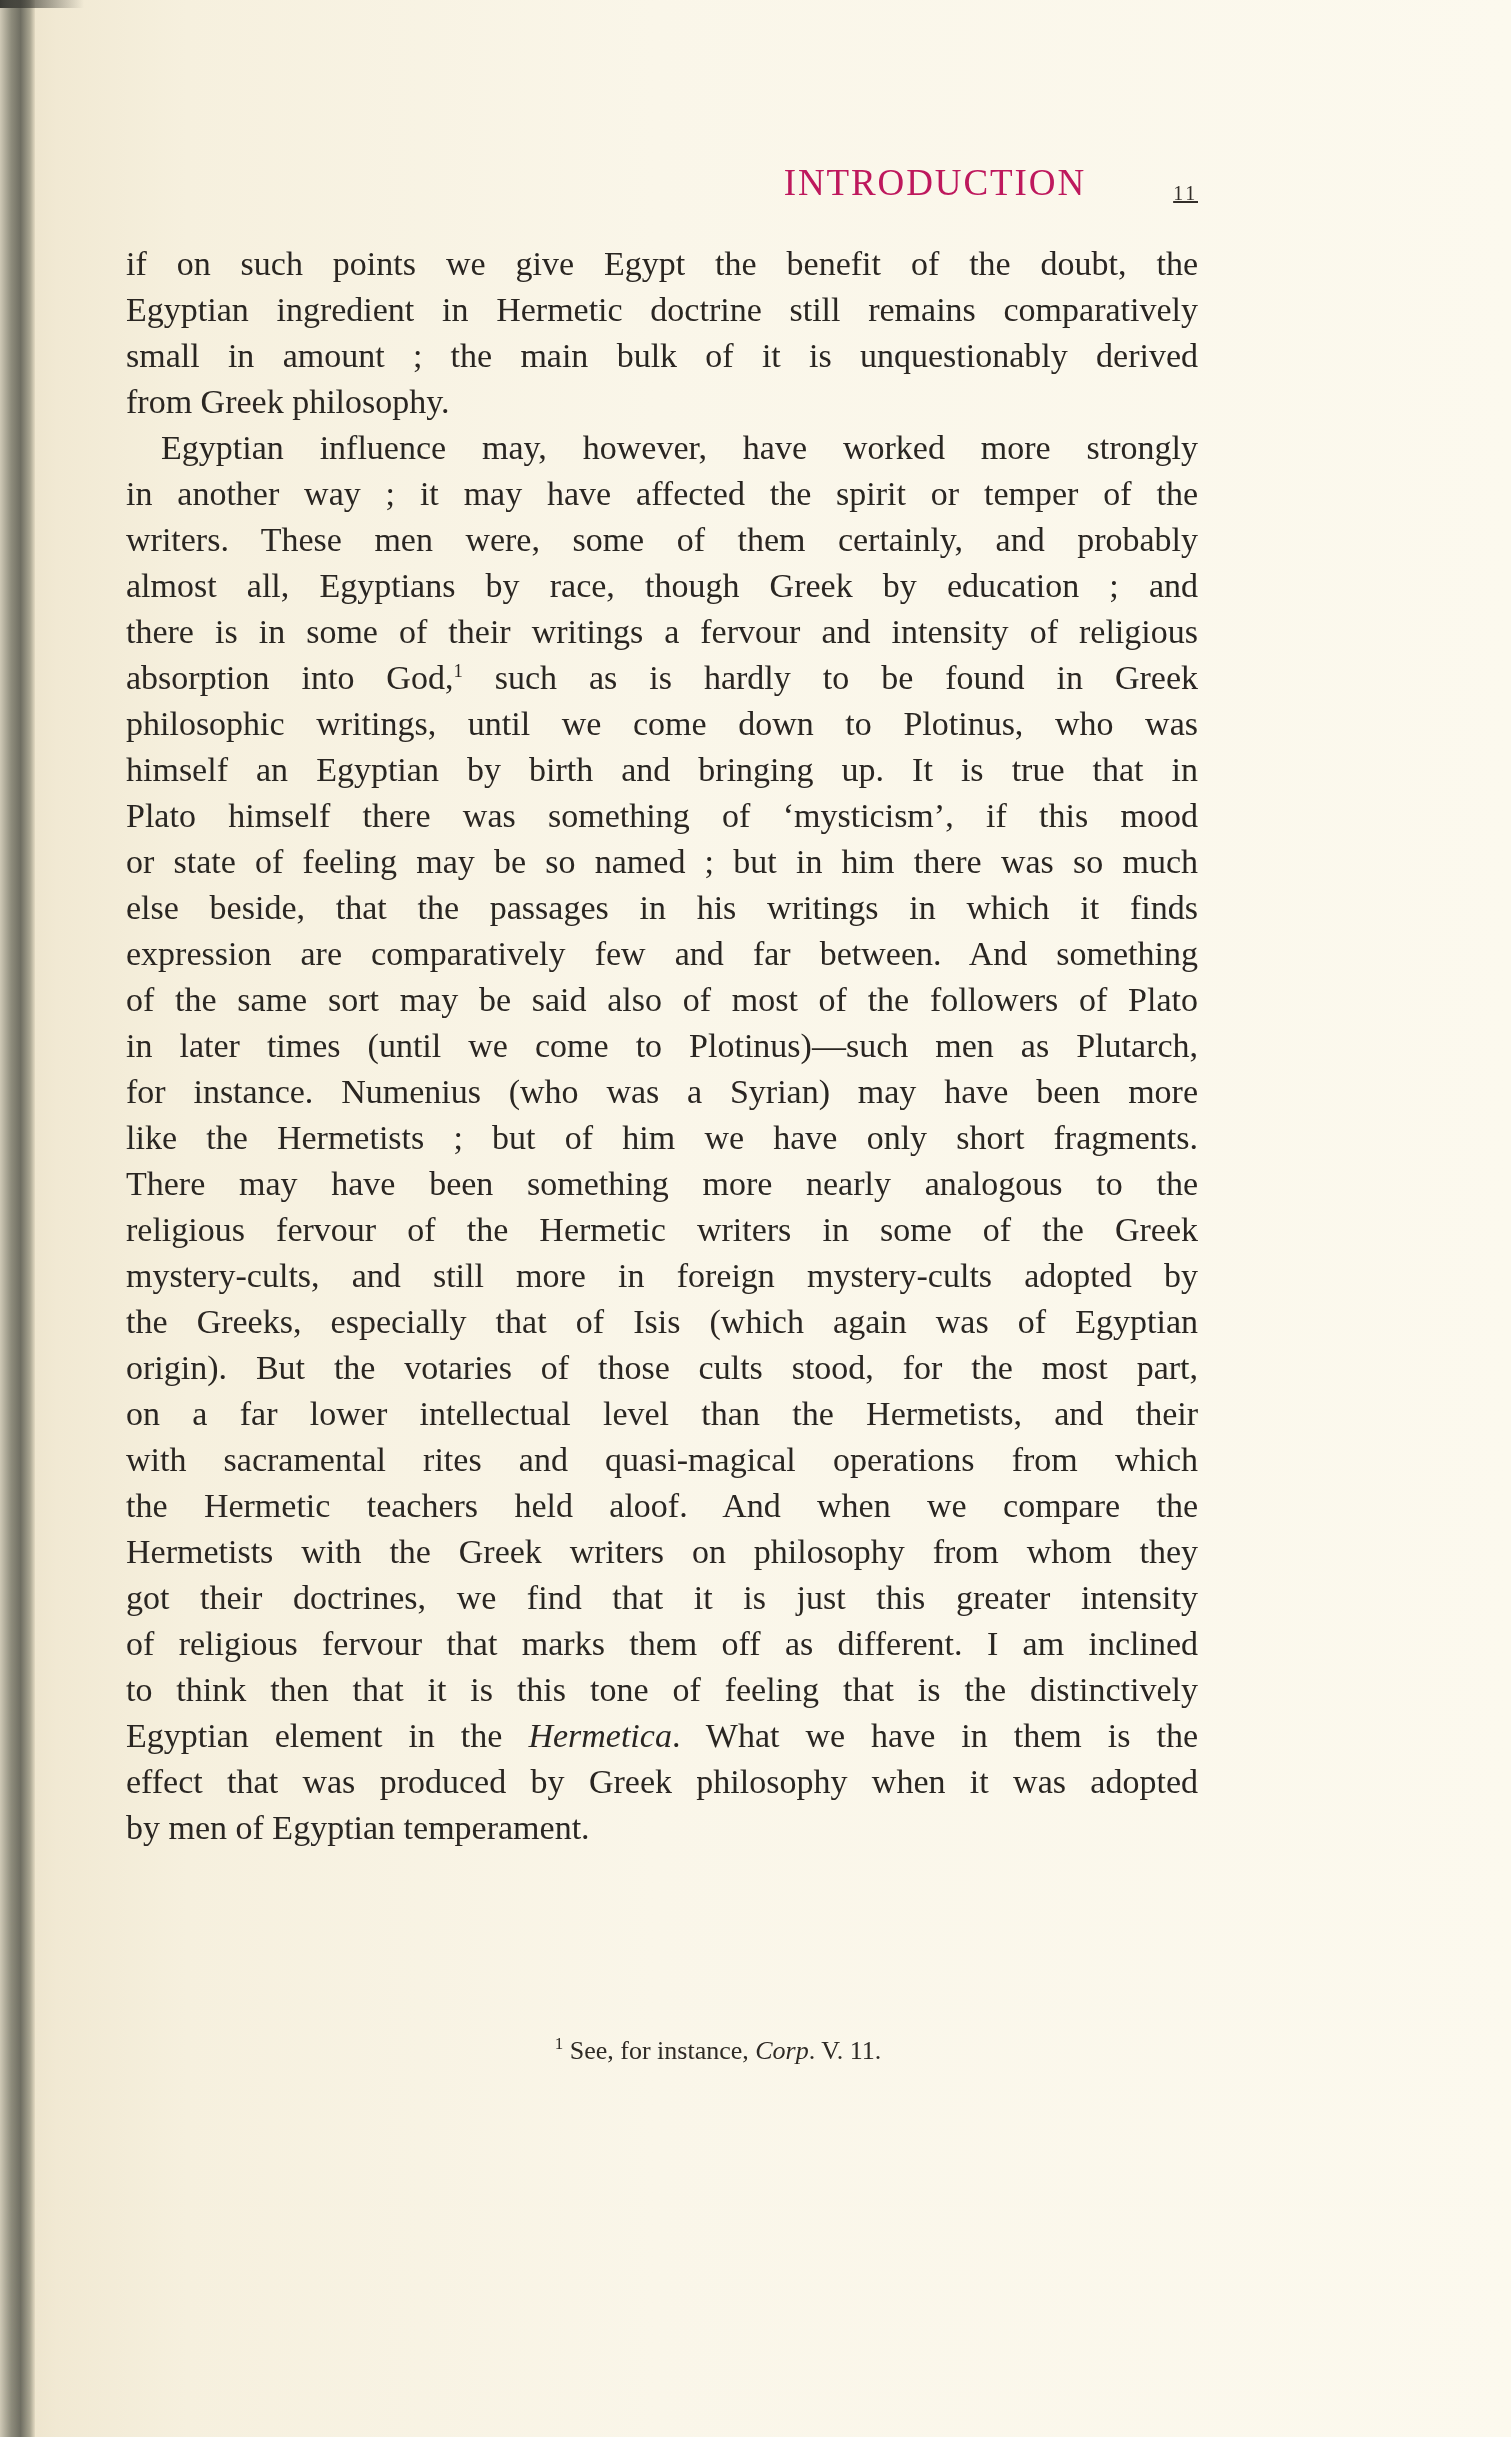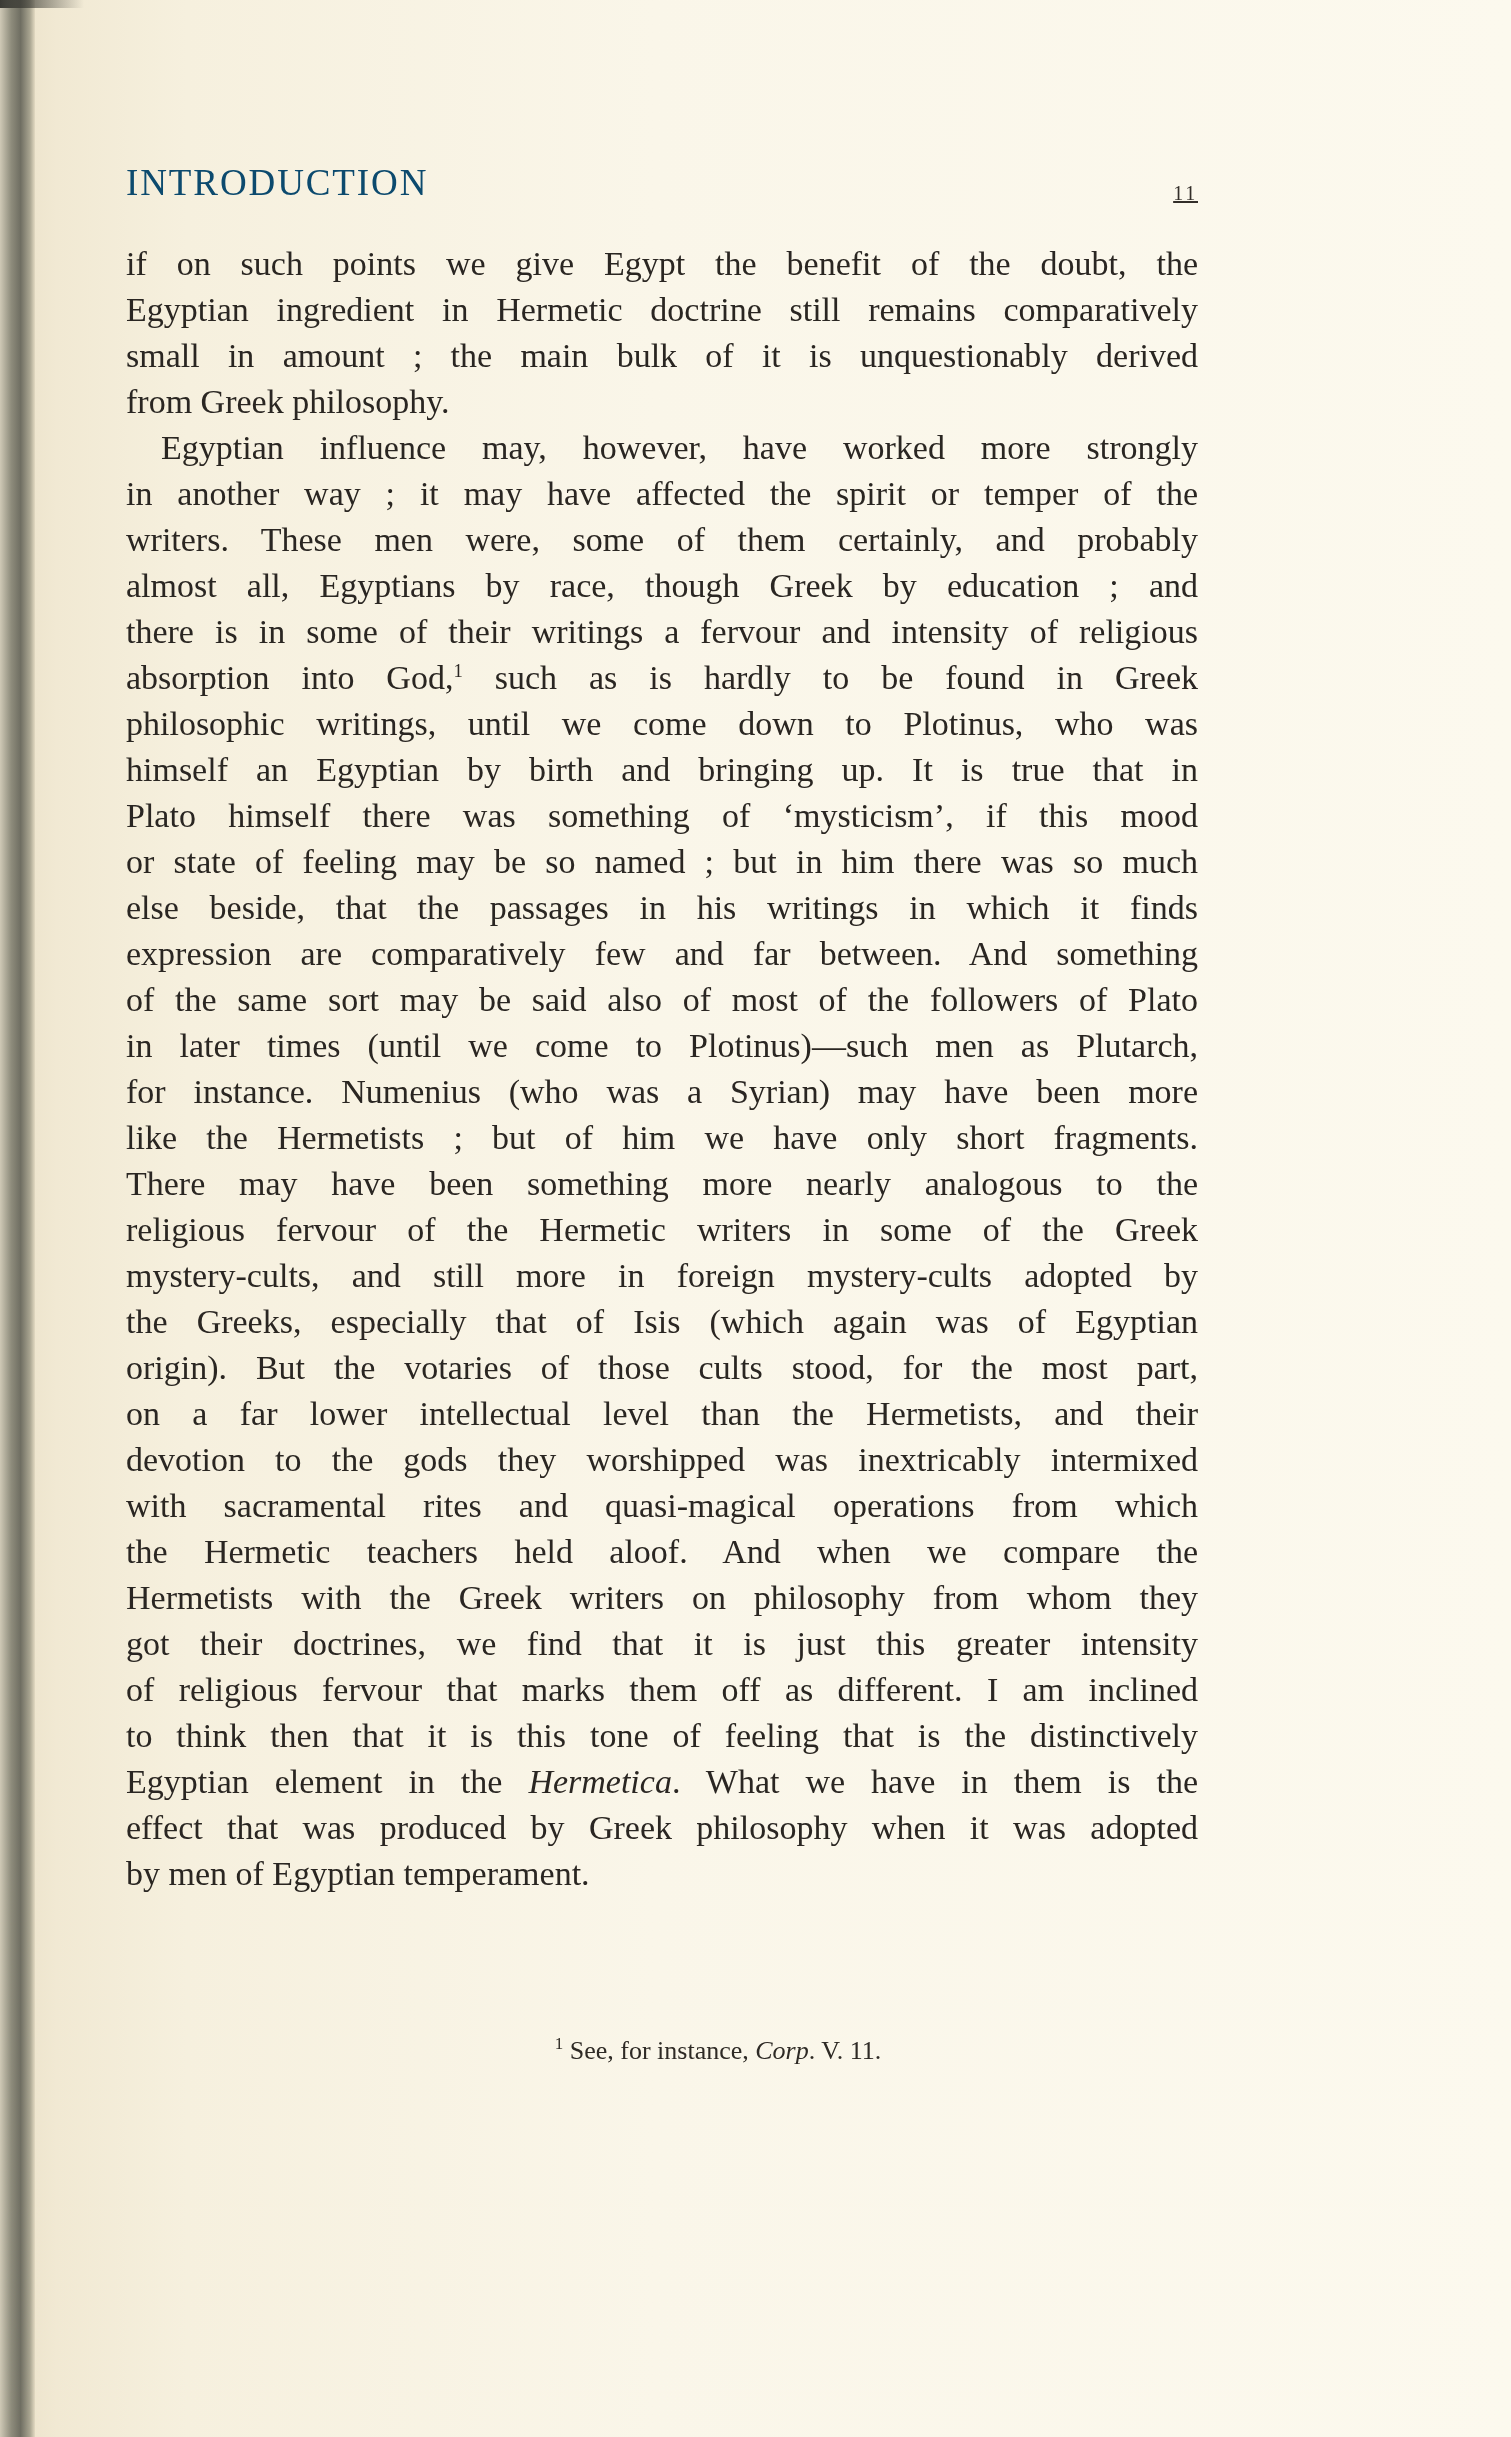--- a/index.html
+++ b/index.html
@@ -14,22 +14,22 @@
       background: linear-gradient(90deg, #cfc9b6 0px, #8e8c7c 11.2px, #6f6e62 20.5px, #a9a591 30px, #e3dac2 35px);
     }
     .top-edge {
       position: absolute; left: 0; top: 0; width: 84px; height: 7.5px;
       background: linear-gradient(90deg, #3a3a34, rgba(58,58,52,0));
     }
     .running-head {
       position: absolute; top: 161px; left: 126px; width: 1072px; height: 47px;
     }
     .running-title {
-      position: absolute; left: 0; right: 0; text-align: left;
-      font-size: 37px; letter-spacing: 1.9px; top: 0; color: #0c4a6e;
+      position: absolute; left: 0; right: 0; text-align: right;
+      font-size: 37px; letter-spacing: 1.9px; top: 0; color: #be185d;
       padding-right: 112px; box-sizing: border-box;
     }
     .folio {
       position: absolute; right: 0; top: 21px; font-size: 20px; letter-spacing: 2.8px; color: #332e29; text-decoration: underline;
     }
     .body-text {
       position: absolute; left: 126px; top: 241px; width: 1072px;
     }
     .line {
       display: block; height: 46px; line-height: 46px;
@@ -77,21 +77,20 @@
   <span class="line">of the same sort may be said also of most of the followers of Plato</span>
   <span class="line">in later times (until we come to Plotinus)—such men as Plutarch,</span>
   <span class="line">for instance. Numenius (who was a Syrian) may have been more</span>
   <span class="line">like the Hermetists ; but of him we have only short fragments.</span>
   <span class="line">There may have been something more nearly analogous to the</span>
   <span class="line">religious fervour of the Hermetic writers in some of the Greek</span>
   <span class="line">mystery-cults, and still more in foreign mystery-cults adopted by</span>
   <span class="line">the Greeks, especially that of Isis (which again was of Egyptian</span>
   <span class="line">origin). But the votaries of those cults stood, for the most part,</span>
   <span class="line">on a far lower intellectual level than the Hermetists, and their</span>
-  <span class="line">devotion to the gods they worshipped was inextricably intermixed</span>
   <span class="line">with sacramental rites and quasi-magical operations from which</span>
   <span class="line">the Hermetic teachers held aloof. And when we compare the</span>
   <span class="line">Hermetists with the Greek writers on philosophy from whom they</span>
   <span class="line">got their doctrines, we find that it is just this greater intensity</span>
   <span class="line">of religious fervour that marks them off as different. I am inclined</span>
   <span class="line">to think then that it is this tone of feeling that is the distinctively</span>
   <span class="line"><span>Egyptian element in the </span><em>Hermetica</em><span>. What we have in them is the</span></span>
   <span class="line">effect that was produced by Greek philosophy when it was adopted</span>
   <span class="line last">by men of Egyptian temperament.</span>
 </div>

